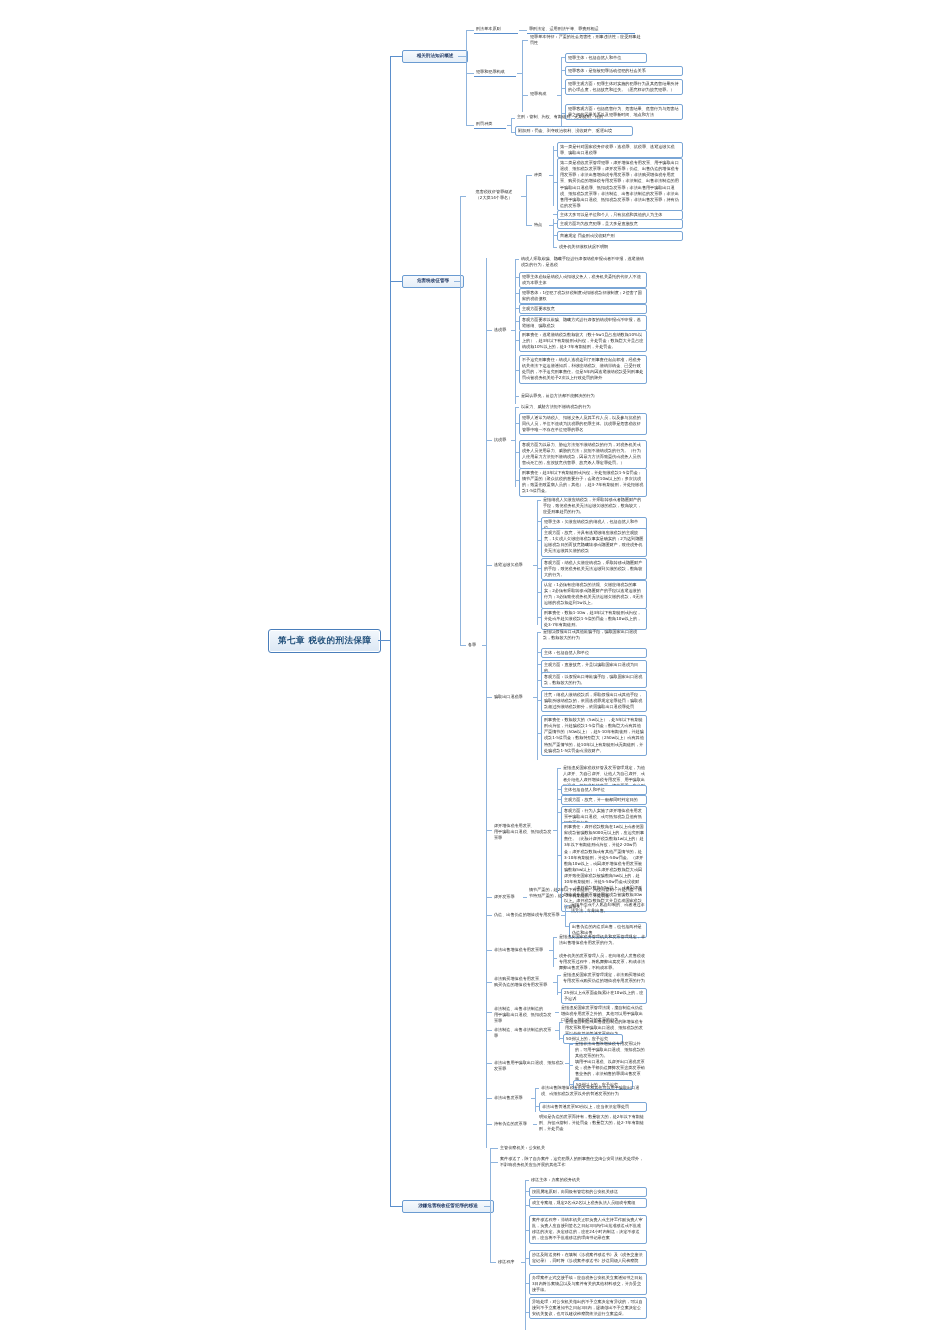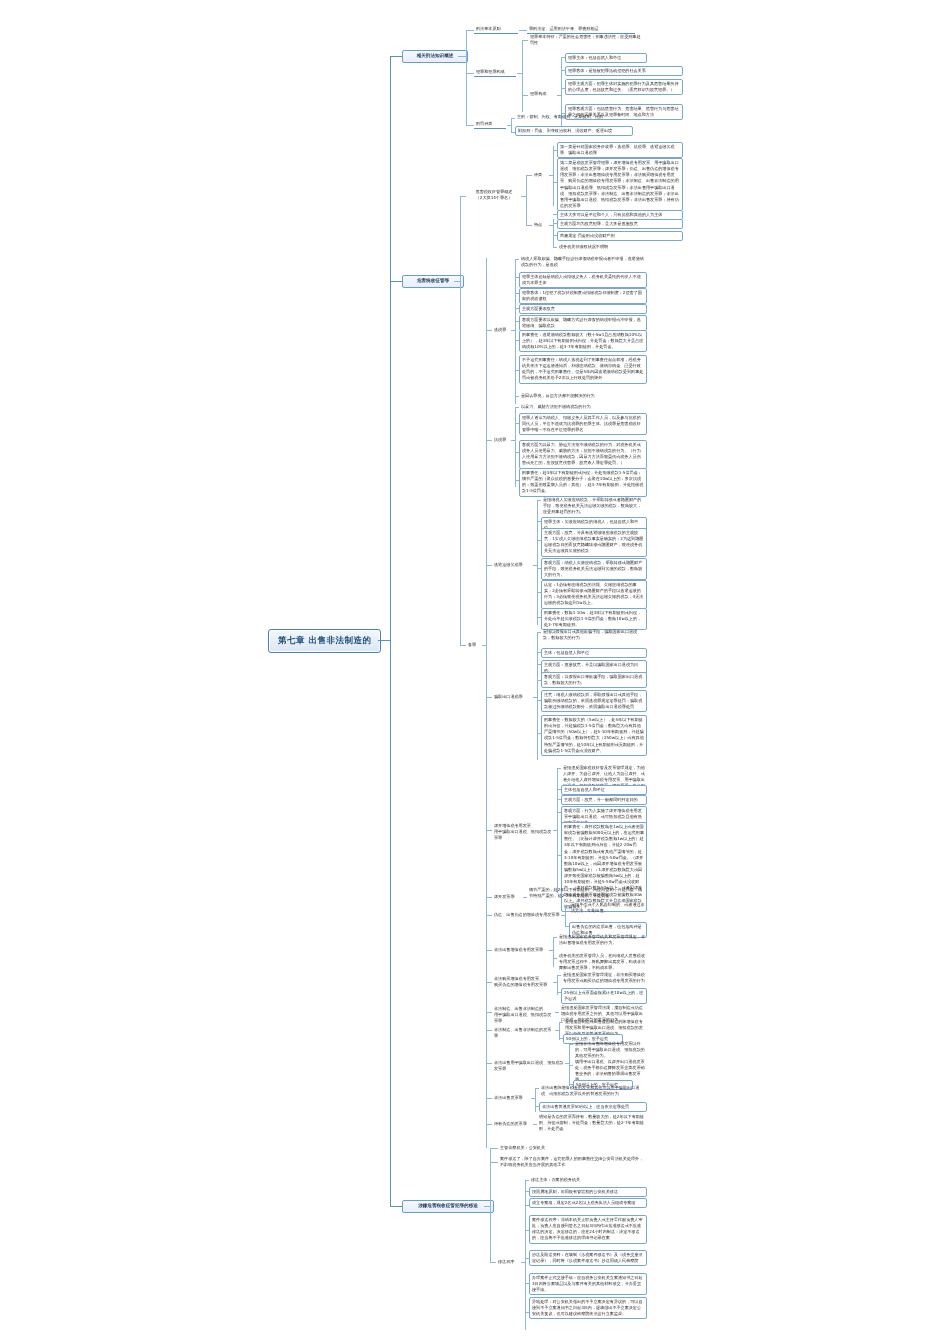--- a/index.html
+++ b/index.html
@@ -54,21 +54,21 @@
   .hline{position:absolute;height:1px;background:#5b8fcc;}
   .vline.thin{background:#8fb4dd;}
   .hline.thin{background:#8fb4dd;}
   .ul{position:absolute;height:1px;background:#5b8fcc;}
 </style>
 </head>
 <body>
 
 <div id="canvas">
 
-  <div class="root" style="left:268px;top:629px;">第七章 出售非法制造的</div>
+  <div class="root" style="left:268px;top:629px;">第七章 税收的刑法保障</div>
 
   <div class="hline" style="left:378px;top:640px;width:12px;"></div>
   <div class="vline" style="left:390px;top:56px;height:1150px;"></div>
 
   <div class="hline" style="left:390px;top:56px;width:12px;"></div>
   <div class="lvl2" style="left:402px;top:50px;width:56px;">相关刑法知识概述</div>
 
   <div class="vline thin" style="left:466px;top:30px;height:95px;"></div>
   <div class="hline thin" style="left:458px;top:56px;width:8px;"></div>
 

